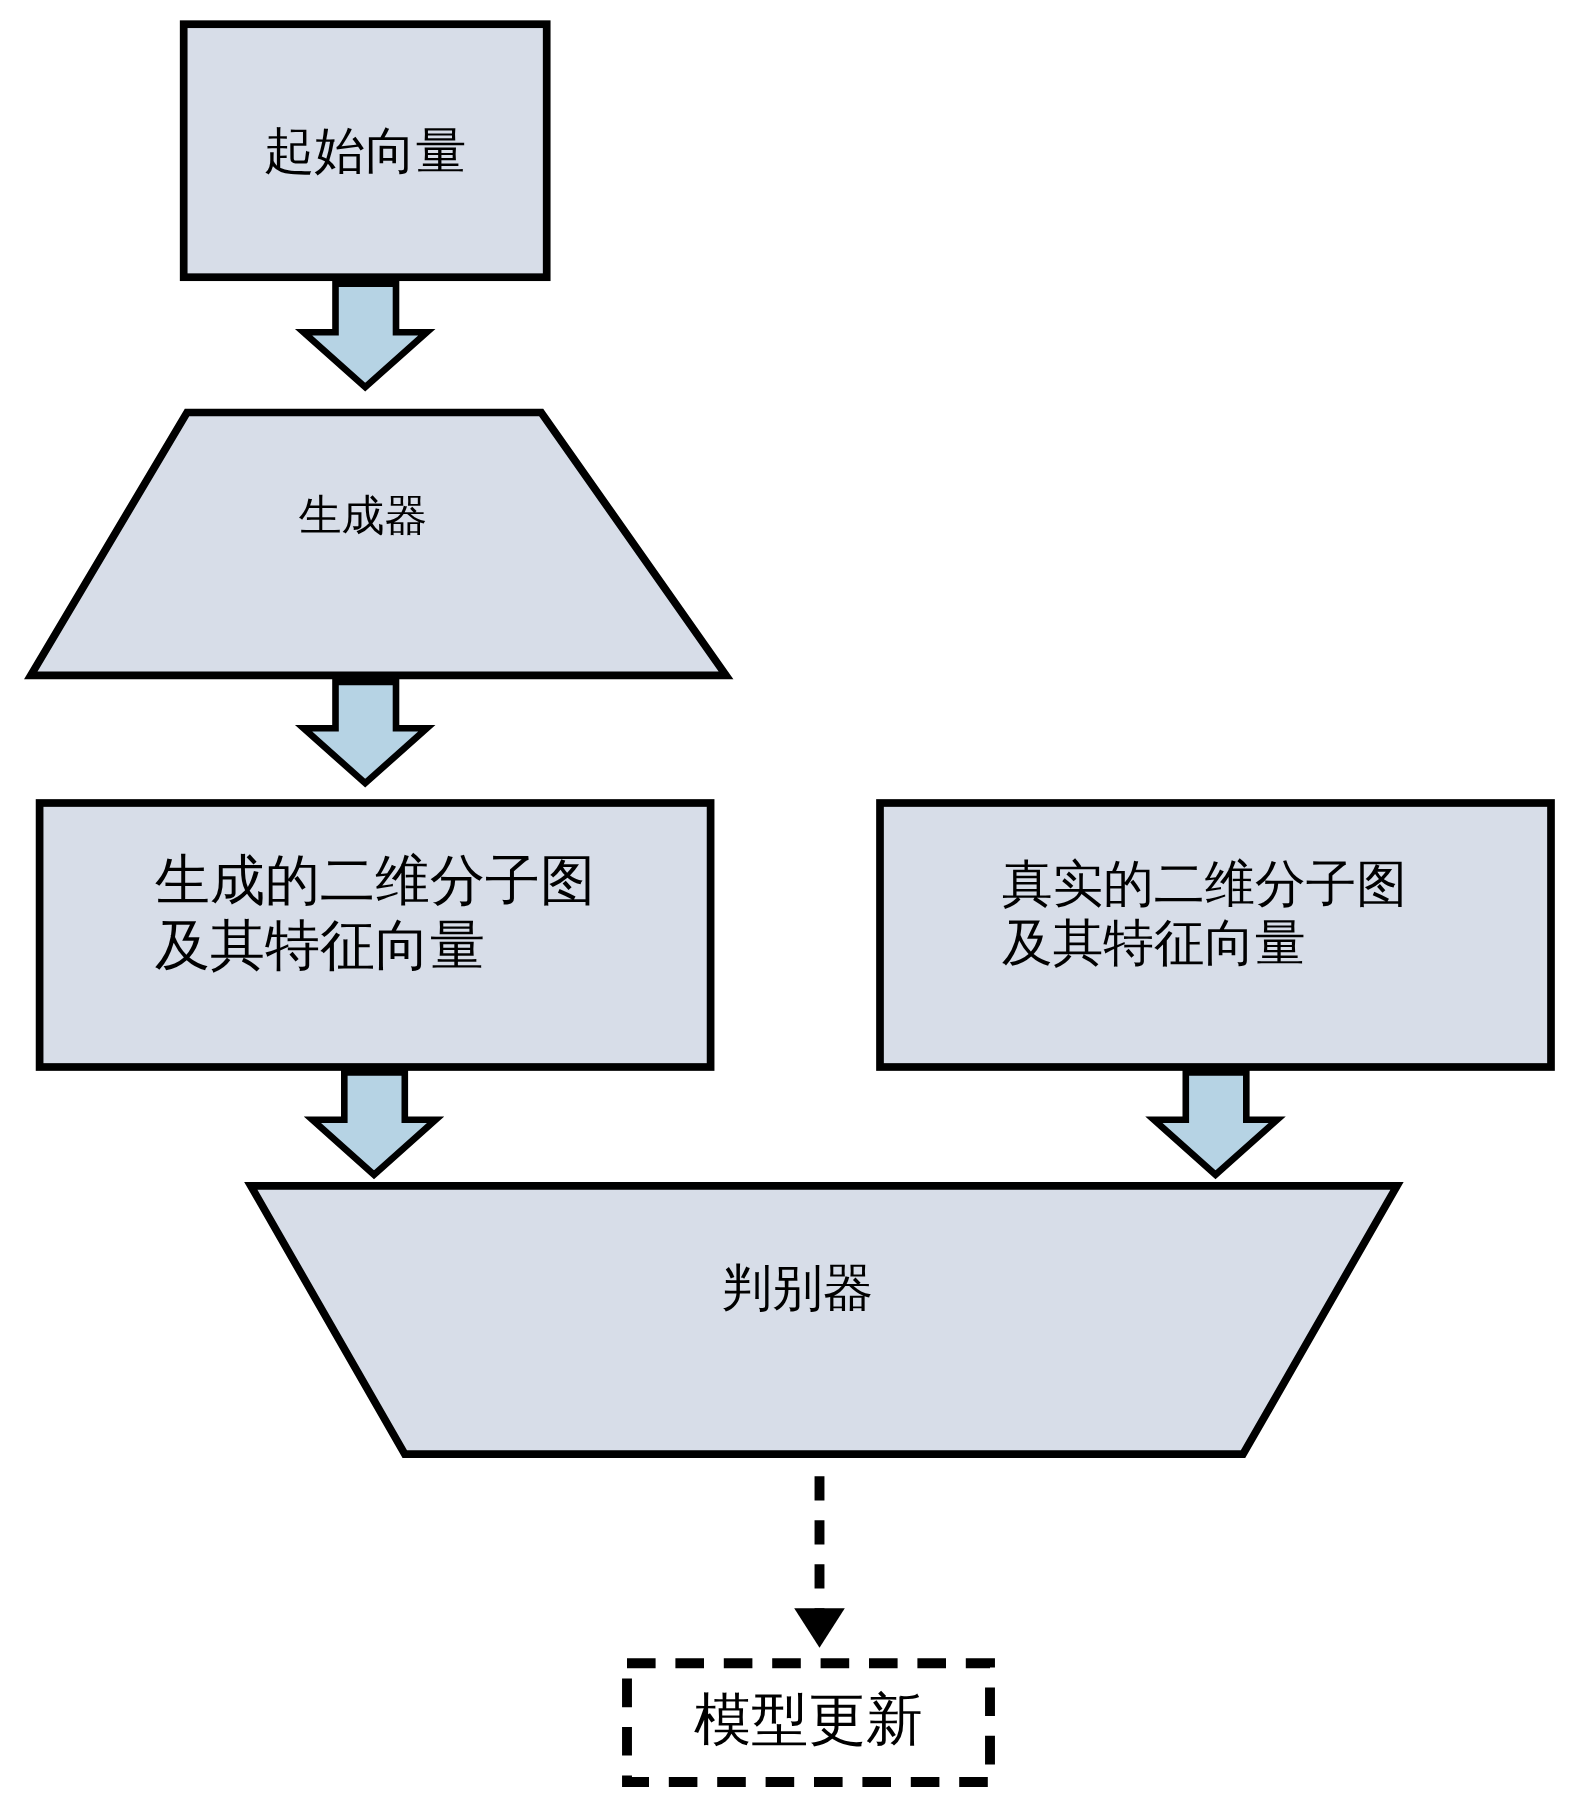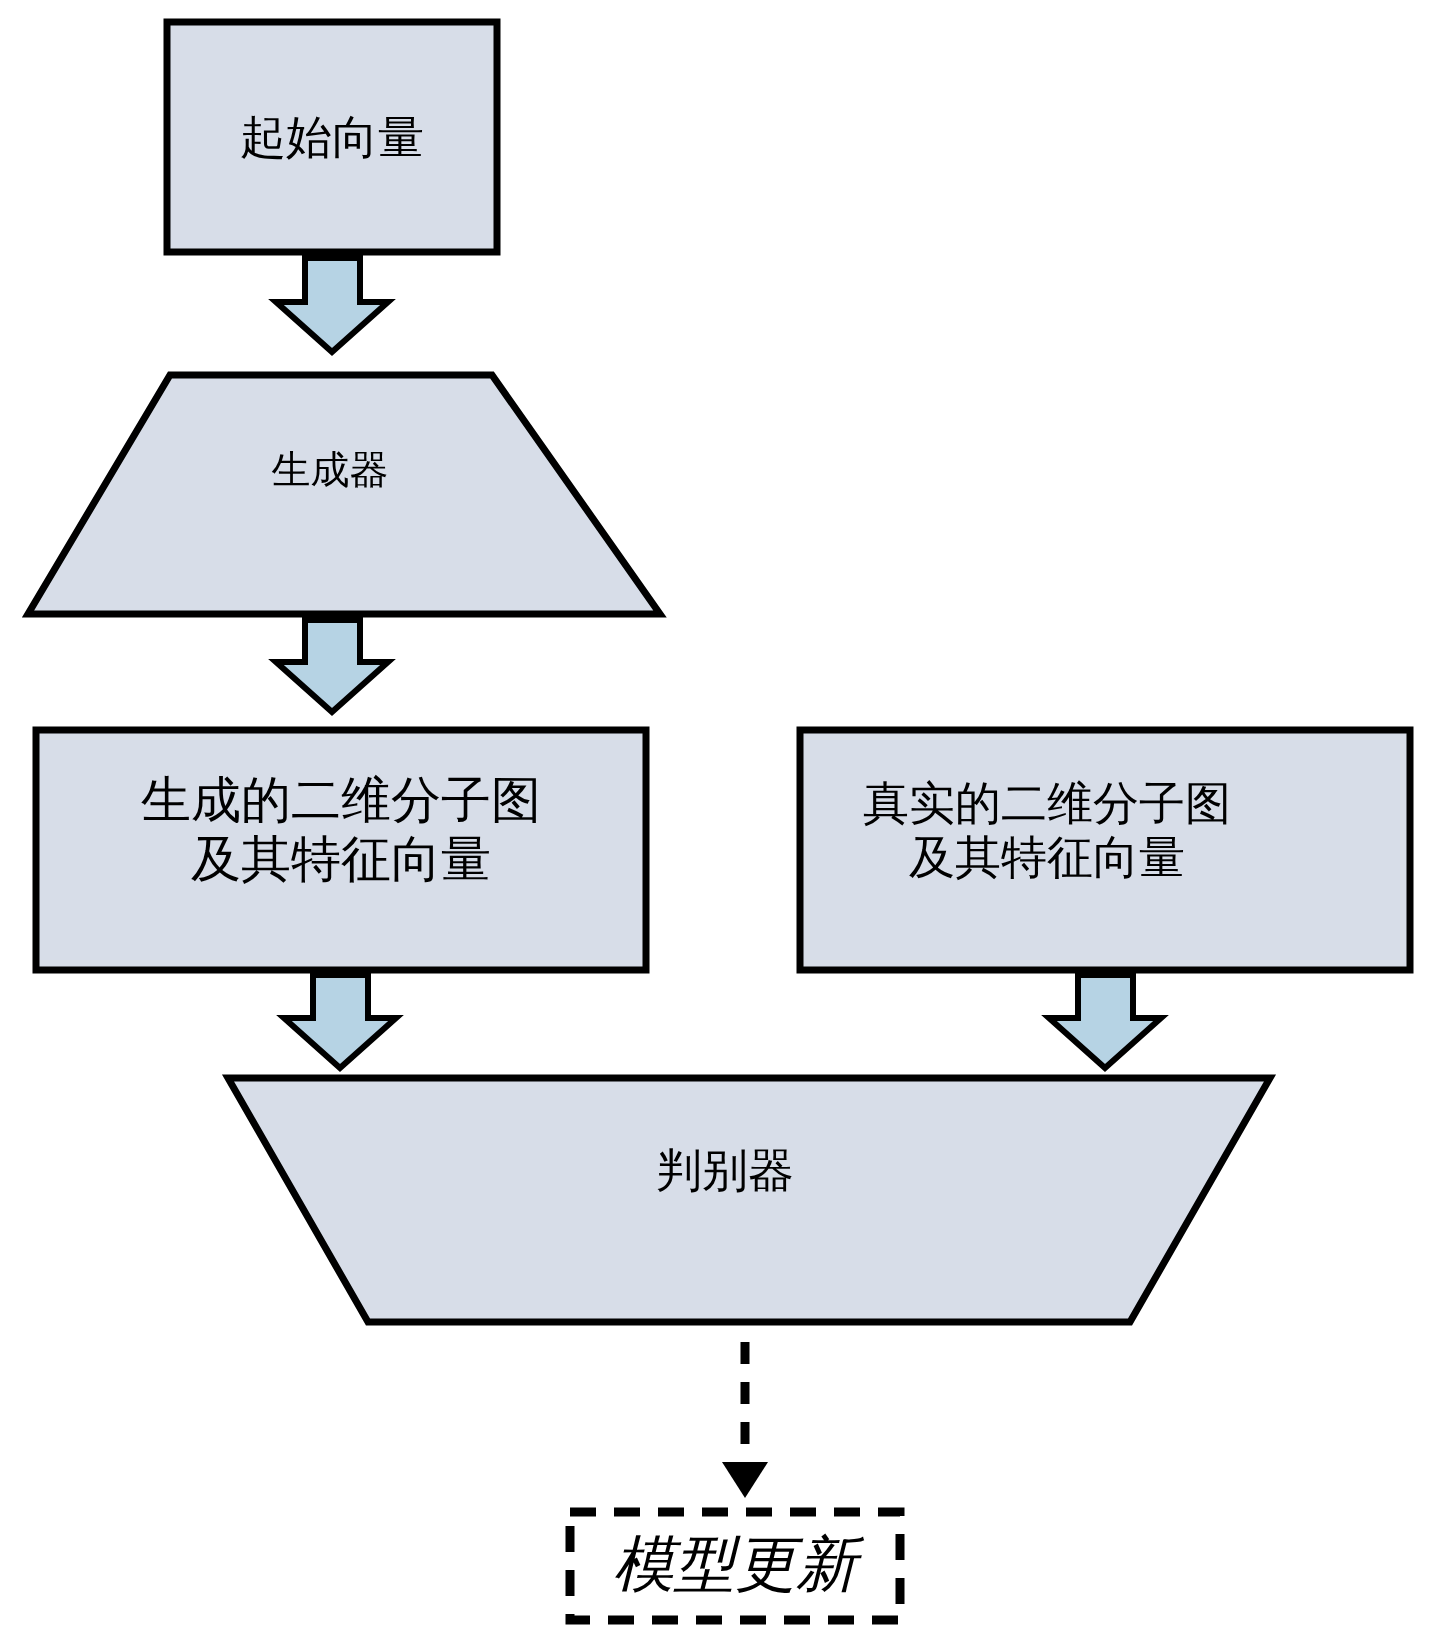--- a/index.html
+++ b/index.html
@@ -52,21 +52,20 @@
   }
   .dashed-head {
     fill: #000000;
     stroke: none;
   }
   .node-label {
     position: absolute;
     display: flex;
     align-items: center;
     justify-content: center;
-    text-align: center;
     color: #000000;
     line-height: 1.18;
     white-space: pre-line;
     pointer-events: none;
   }
   .lbl-start {
     left: 167px; top: 22px; width: 330px; height: 230px;
     font-size: 46px;
   }
   .lbl-generator {
@@ -74,31 +73,30 @@
     font-size: 39px;
     align-items: flex-start;
     padding-top: 72px;
     box-sizing: border-box;
   }
   .lbl-gen-graph {
     left: 36px; top: 730px; width: 610px; height: 200px;
     font-size: 50px;
   }
   .lbl-real-graph {
-    left: 742px; top: 730px; width: 610px; height: 200px;
+    left: 790px; top: 730px; width: 610px; height: 200px;
     font-size: 46px;
   }
   .lbl-discriminator {
     left: 225px; top: 1090px; width: 1000px; height: 160px;
     font-size: 46px;
   }
   .lbl-update {
     left: 570px; top: 1510px; width: 330px; height: 110px;
-    font-size: 61px;
-    font-style: italic;
+    font-size: 52px;
   }
 </style>
 </head>
 <body>
 
 <div id="diagram-root">
 
   <svg class="diagram-svg" viewBox="0 0 1435 1642" xmlns="http://www.w3.org/2000/svg">
 
     <rect class="node-shape" x="167" y="22" width="330" height="230"></rect>

